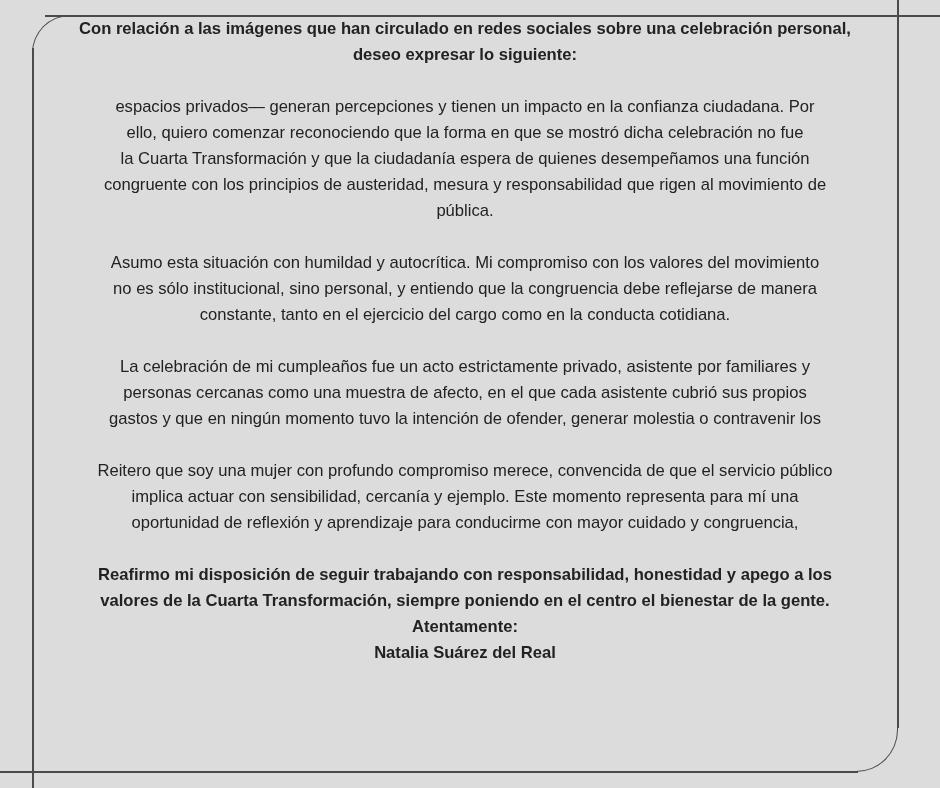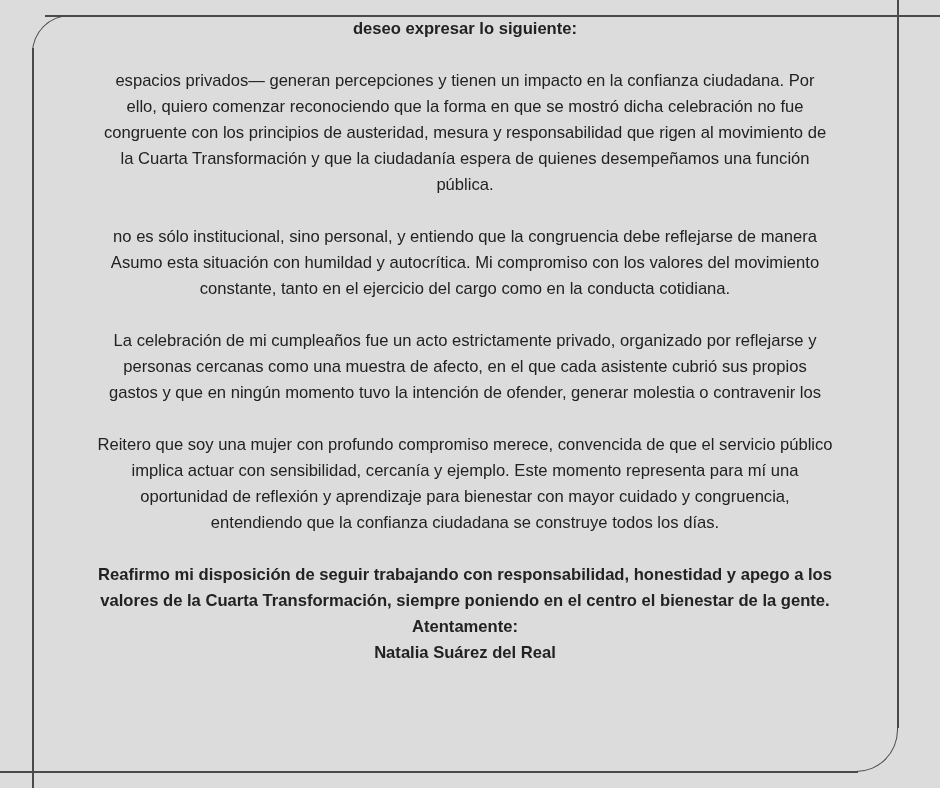--- a/index.html
+++ b/index.html
@@ -54,52 +54,52 @@
 
 <div class="frame-line frame-top"></div>
 <div class="frame-line frame-right"></div>
 <div class="frame-line frame-left"></div>
 <div class="frame-line frame-bottom"></div>
 <div class="corner corner-tl"></div>
 <div class="corner corner-br"></div>
 
 <div class="content">
   <div class="bold">
+    <span class="line">Con relación a las imágenes que han circulado en redes sociales sobre una celebración personal,</span>
     <span class="line">deseo expresar lo siguiente:</span>
   </div>
   <span class="gap"></span>
 
   <div>
     <span class="line">espacios privados— generan percepciones y tienen un impacto en la confianza ciudadana. Por</span>
     <span class="line">ello, quiero comenzar reconociendo que la forma en que se mostró dicha celebración no fue</span>
+    <span class="line">la Cuarta Transformación y que la ciudadanía espera de quienes desempeñamos una función</span>
     <span class="line">congruente con los principios de austeridad, mesura y responsabilidad que rigen al movimiento de</span>
-    <span class="line">la Cuarta Transformación y que la ciudadanía espera de quienes desempeñamos una función</span>
     <span class="line">pública.</span>
   </div>
   <span class="gap"></span>
 
   <div>
+    <span class="line">Asumo esta situación con humildad y autocrítica. Mi compromiso con los valores del movimiento</span>
     <span class="line">no es sólo institucional, sino personal, y entiendo que la congruencia debe reflejarse de manera</span>
-    <span class="line">Asumo esta situación con humildad y autocrítica. Mi compromiso con los valores del movimiento</span>
     <span class="line">constante, tanto en el ejercicio del cargo como en la conducta cotidiana.</span>
   </div>
   <span class="gap"></span>
 
   <div>
-    <span class="line">La celebración de mi cumpleaños fue un acto estrictamente privado, organizado por reflejarse y</span>
+    <span class="line">La celebración de mi cumpleaños fue un acto estrictamente privado, asistente por familiares y</span>
     <span class="line">personas cercanas como una muestra de afecto, en el que cada asistente cubrió sus propios</span>
     <span class="line">gastos y que en ningún momento tuvo la intención de ofender, generar molestia o contravenir los</span>
   </div>
   <span class="gap"></span>
 
   <div>
     <span class="line">Reitero que soy una mujer con profundo compromiso merece, convencida de que el servicio público</span>
     <span class="line">implica actuar con sensibilidad, cercanía y ejemplo. Este momento representa para mí una</span>
-    <span class="line">oportunidad de reflexión y aprendizaje para bienestar con mayor cuidado y congruencia,</span>
-    <span class="line">entendiendo que la confianza ciudadana se construye todos los días.</span>
+    <span class="line">oportunidad de reflexión y aprendizaje para conducirme con mayor cuidado y congruencia,</span>
   </div>
   <span class="gap"></span>
 
   <div class="bold">
     <span class="line">Reafirmo mi disposición de seguir trabajando con responsabilidad, honestidad y apego a los</span>
     <span class="line">valores de la Cuarta Transformación, siempre poniendo en el centro el bienestar de la gente.</span>
     <span class="line">Atentamente:</span>
     <span class="line">Natalia Suárez del Real</span>
   </div>
 </div>

